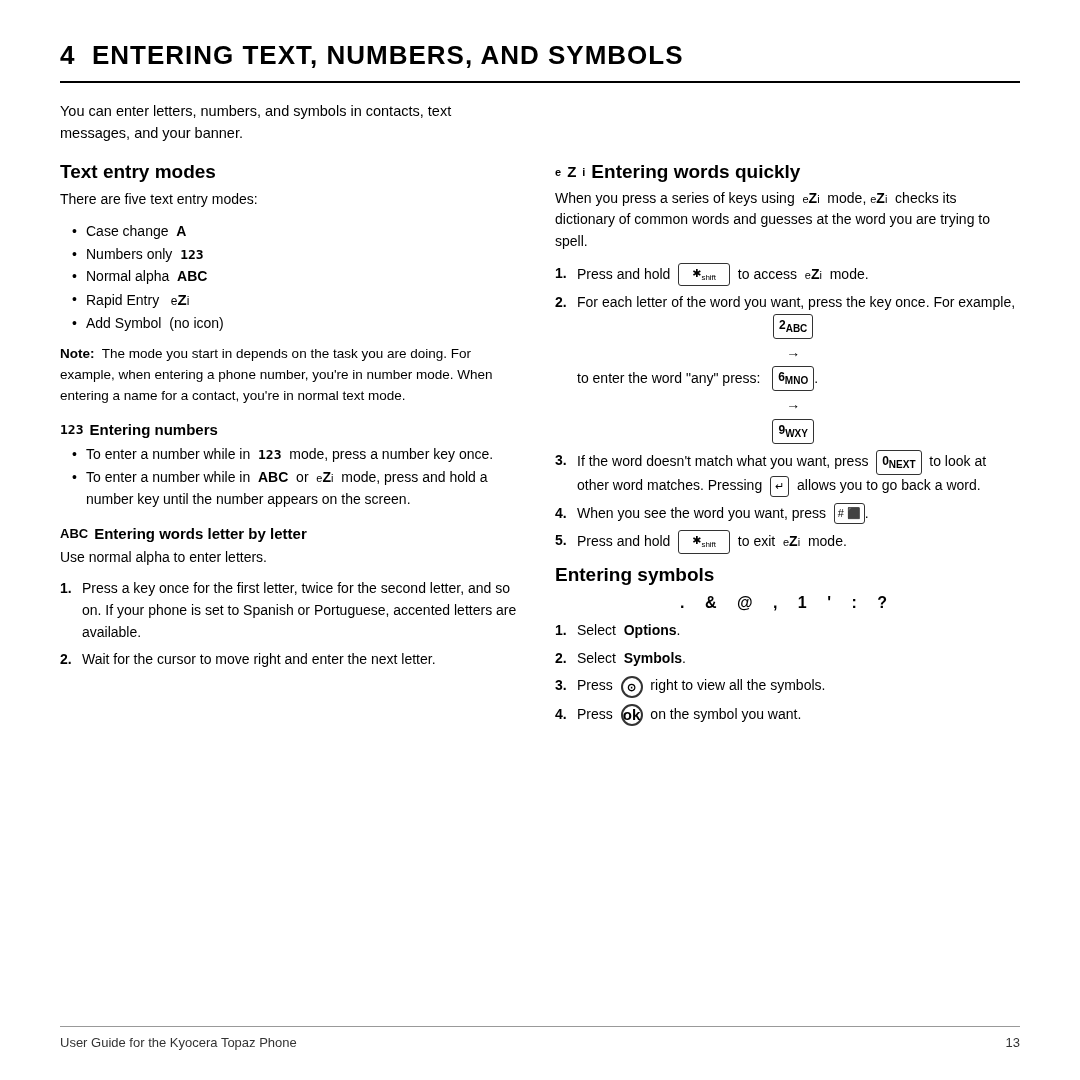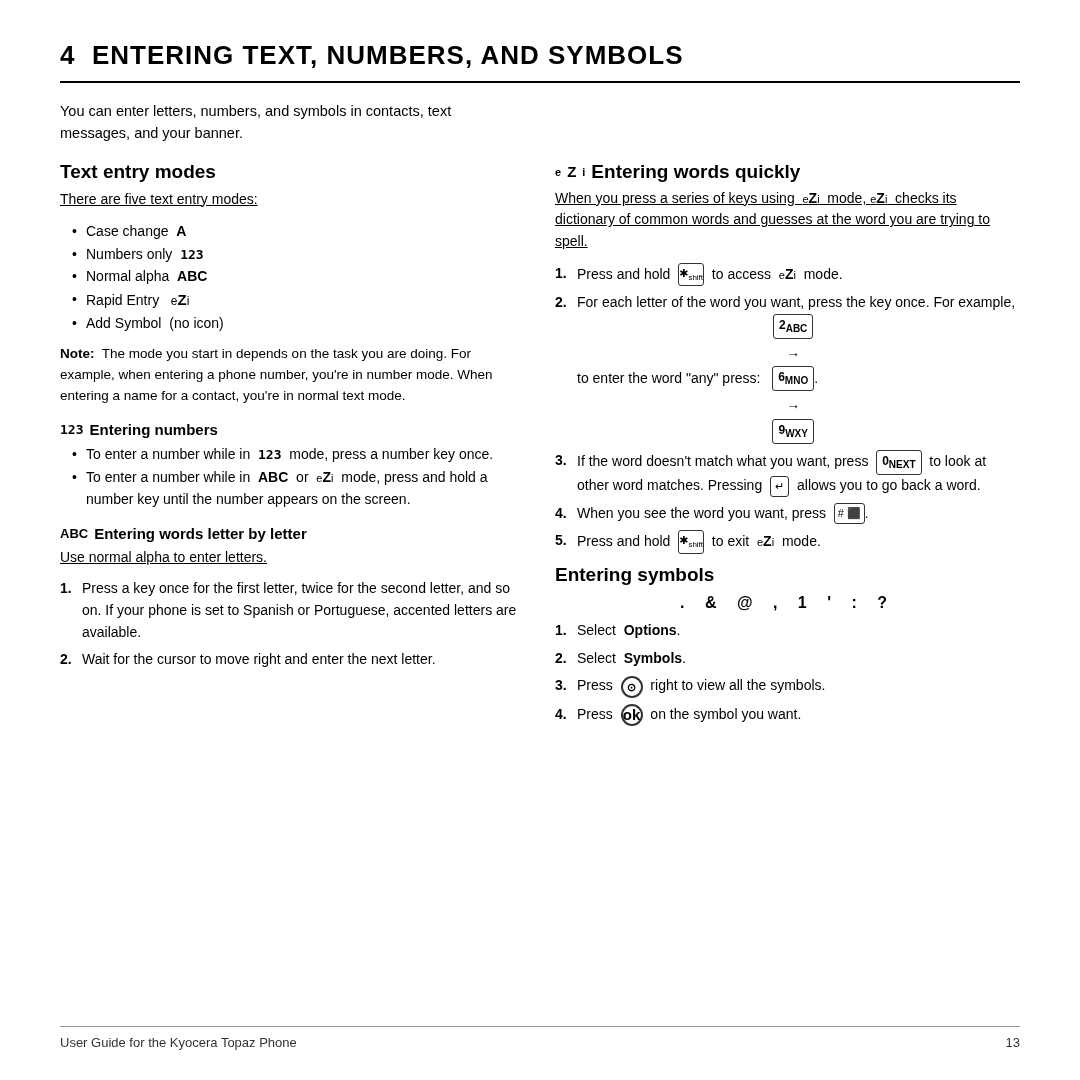--- a/index.html
+++ b/index.html
@@ -64,21 +64,20 @@
       font-size: 19px;
       font-weight: bold;
       margin-bottom: 6px;
       margin-top: 0;
     }
 
     .section-body {
       font-size: 14px;
       line-height: 1.55;
       margin-bottom: 10px;
-      text-decoration: underline;
     }
 
     .bullet-list {
       list-style: none;
       padding-left: 12px;
       margin-bottom: 10px;
     }
 
     .bullet-list li {
       font-size: 14px;
@@ -177,21 +176,21 @@
       line-height: 18px;
       font-size: 15px;
       font-weight: bold;
     }
 
     
     .star-key {
       display: inline-block;
       border: 1px solid #333;
       border-radius: 3px;
-      padding: 1px 0;
+      padding: 1px 13px;
       font-size: 11px;
       vertical-align: middle;
       background: #fff;
     }
 
     
     .hash-key {
       display: inline-block;
       border: 1px solid #333;
       border-radius: 3px;

